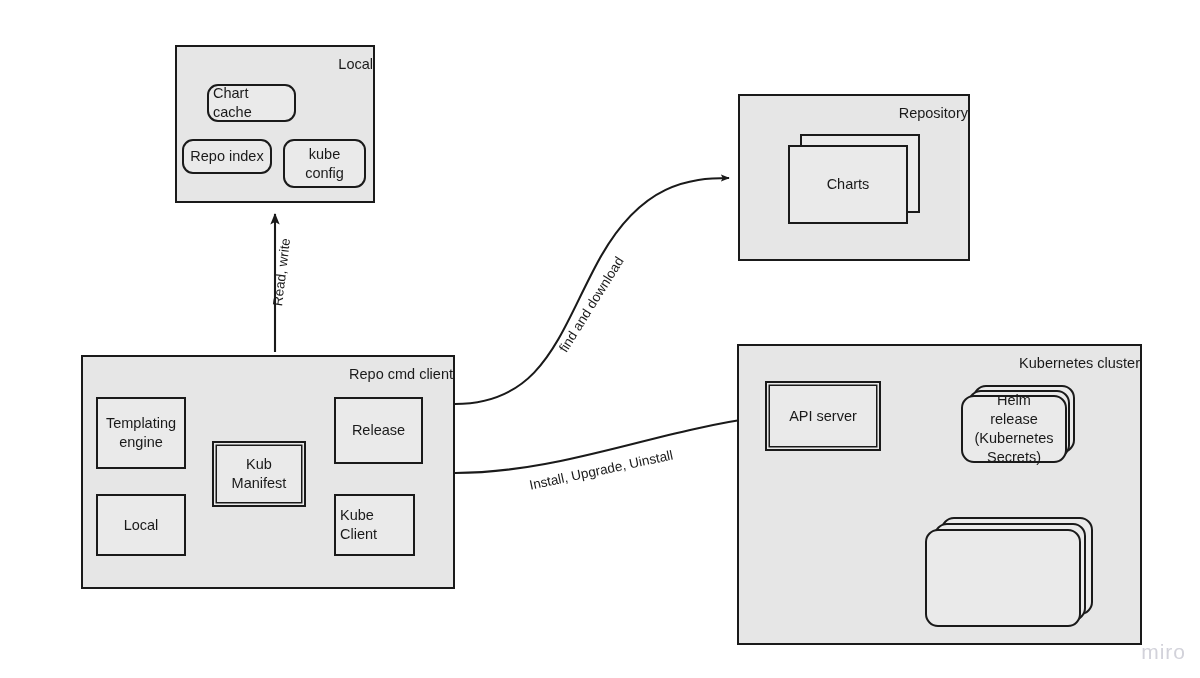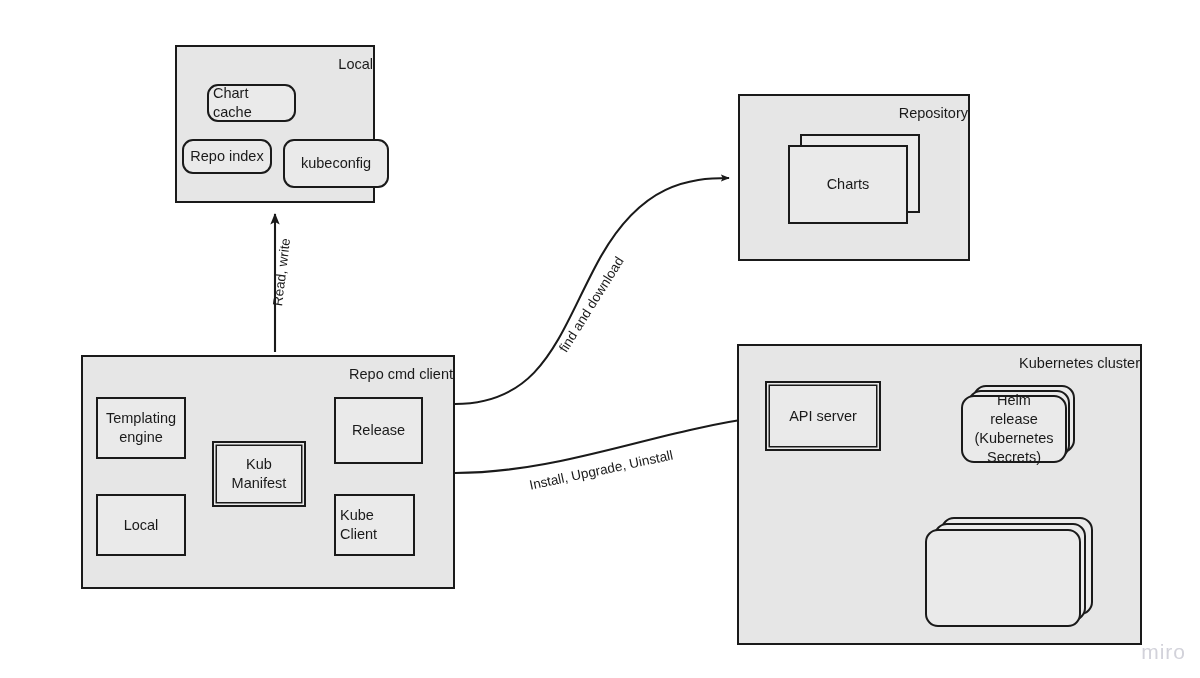--- a/index.html
+++ b/index.html
@@ -139,40 +139,40 @@
 
   <div class="group-box" style="left:175px; top:45px; width:200px; height:158px;">
     <div class="group-title">Local</div>
   </div>
   <div class="node rounded" style="left:207px; top:84px; width:89px; height:38px;">
     <span>Chart cache</span>
   </div>
   <div class="node rounded" style="left:182px; top:139px; width:90px; height:35px;">
     <span>Repo index</span>
   </div>
-  <div class="node rounded" style="left:283px; top:139px; width:106px; height:49px; flex-direction:row;">
+  <div class="node rounded" style="left:283px; top:139px; width:83px; height:49px; flex-direction:column;">
     <span>kube</span>
     <span>config</span>
   </div>
 
   <div class="group-box" style="left:738px; top:94px; width:232px; height:167px;">
     <div class="group-title">Repository</div>
   </div>
   <div class="stack" style="left:788px; top:134px; width:132px; height:90px;">
     <div class="sheet" style="left:12px; top:0px; width:120px; height:79px;"></div>
     <div class="sheet" style="left:0px; top:11px; width:120px; height:79px;"></div>
     <div class="label" style="left:0px; top:11px; width:120px; height:79px;">
       <span>Charts</span>
     </div>
   </div>
 
   <div class="group-box" style="left:81px; top:355px; width:374px; height:234px;">
     <div class="group-title">Repo cmd client</div>
   </div>
-  <div class="node" style="left:96px; top:397px; width:90px; height:62px; flex-direction:column;">
+  <div class="node" style="left:96px; top:397px; width:90px; height:72px; flex-direction:column;">
     <span>Templating</span>
     <span>engine</span>
   </div>
   <div class="node" style="left:96px; top:494px; width:90px; height:62px;">
     <span>Local</span>
   </div>
   <div class="node double" style="left:212px; top:441px; width:94px; height:66px; flex-direction:column;">
     <span>Kub</span>
     <span>Manifest</span>
   </div>

